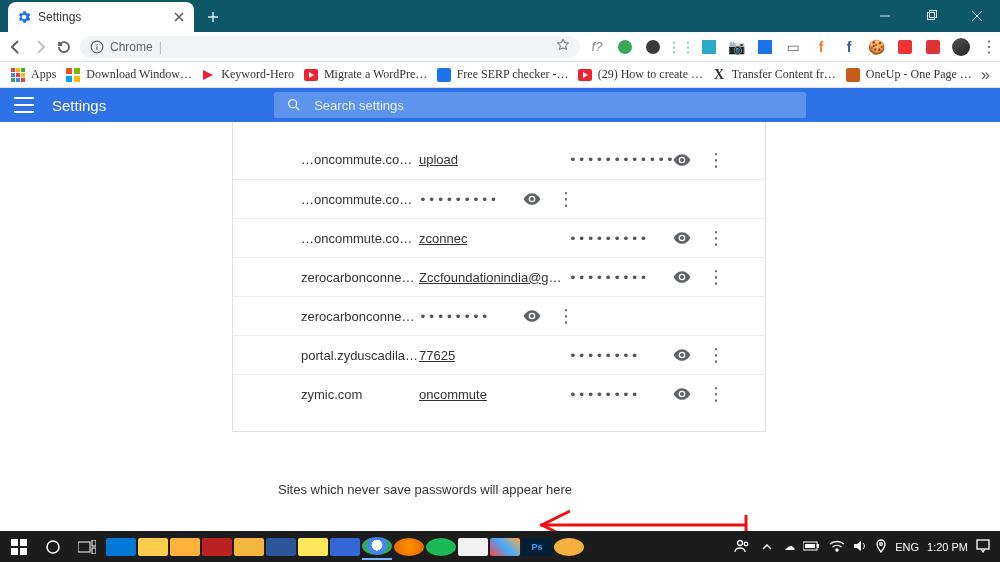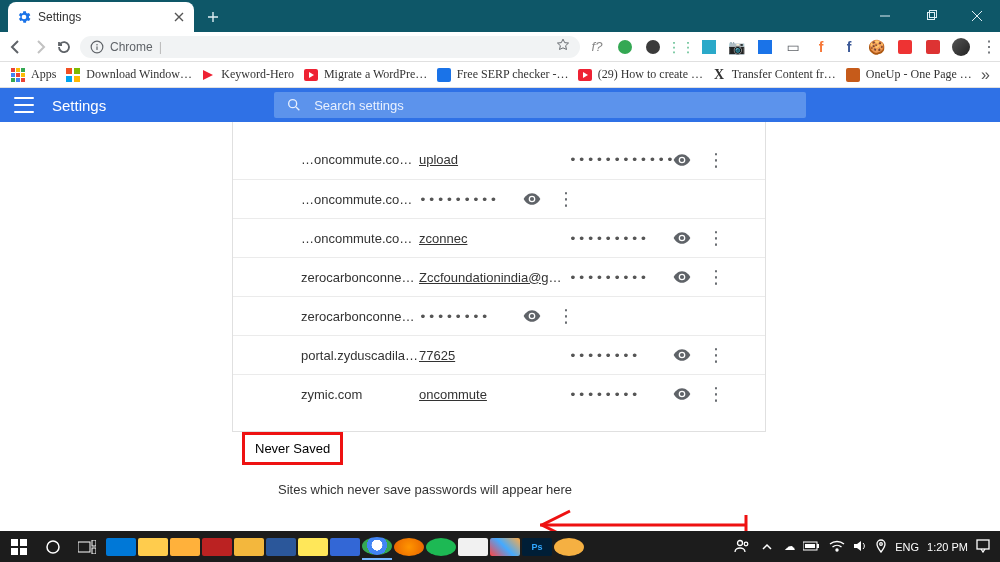--- a/index.html
+++ b/index.html
@@ -339,23 +339,20 @@
           <span class="eye">
             <svg width="20" height="20" viewBox="0 0 24 24">
               <path d="M12 5c-5 0-9 4.5-10 7 1 2.5 5 7 10 7s9-4.5 10-7c-1-2.5-5-7-10-7Zm0 11a4 4 0 1 1 0-8 4 4 0 0 1 0 8Zm0-6.5a2.5 2.5 0 1 0 0 5 2.5 2.5 0 0 0 0-5Z" fill="#5f6368"></path>
             </svg>
           </span>
           <span class="more">⋮</span>
         </div>
       </div>
   </div>
 
-  <div class="never-box">
-    <span>Never Saved</span>
-  </div>
   <div class="never-msg">Sites which never save passwords will appear here</div>
 
   <div class="big-arrow">
     <svg width="210" height="40" viewBox="0 0 210 40">
       <path d="M206 20 H32"></path>
       <path d="M32 20 L0 20"></path>
       <path d="M30 6 L2 20 L30 34"></path>
       <path d="M206 10 V30"></path>
     </svg>
   </div>

